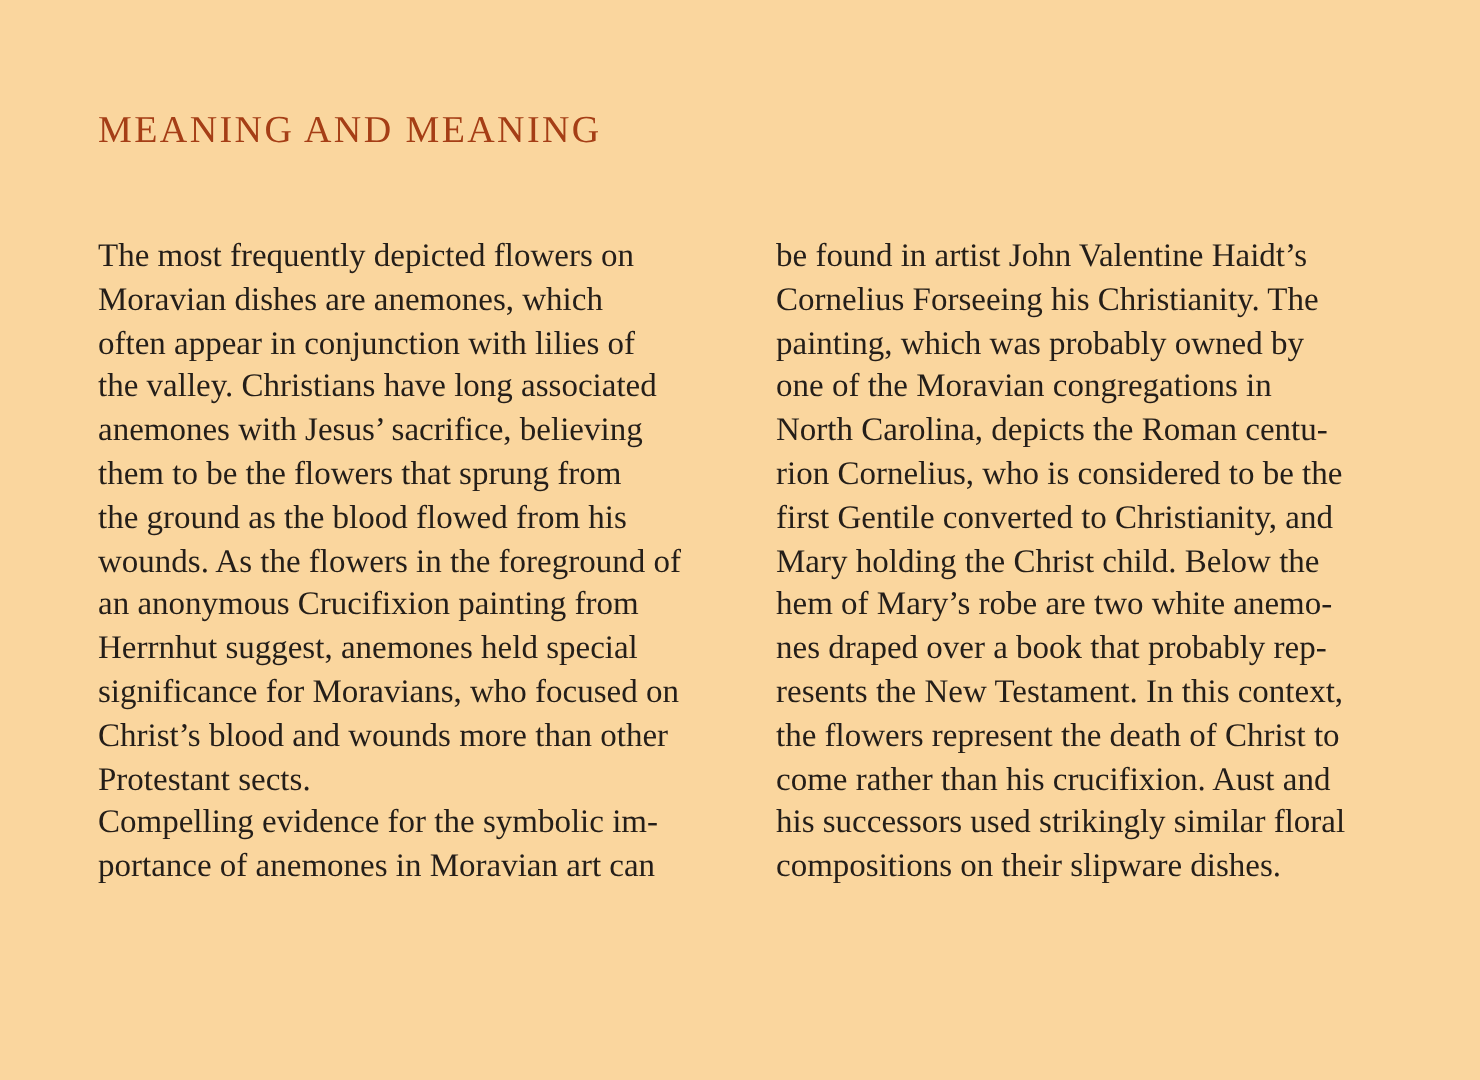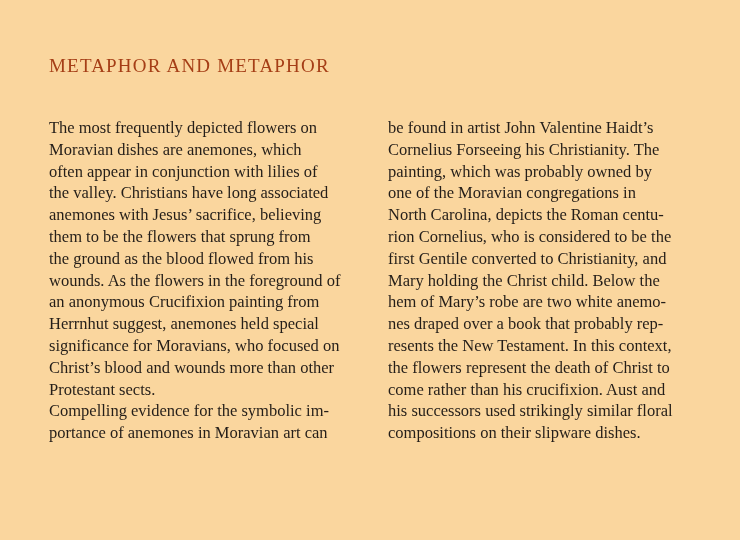--- a/index.html
+++ b/index.html
@@ -41,21 +41,21 @@
     white-space: pre-line;
     text-align: left;
   }
   .col-left  { left: 49px;  }
   .col-right { left: 388px; }
 </style>
 </head>
 <body>
 
 <div class="page">
-  <h1 class="heading">METAPHOR AND METAPHOR</h1>
+  <h1 class="heading">MEANING AND MEANING</h1>
 
   <div class="col col-right">be found in artist John Valentine Haidt’s
 Cornelius Forseeing his Christianity. The
 painting, which was probably owned by
 one of the Moravian congregations in
 North Carolina, depicts the Roman centu-
 rion Cornelius, who is considered to be the
 first Gentile converted to Christianity, and
 Mary holding the Christ child. Below the
 hem of Mary’s robe are two white anemo-

